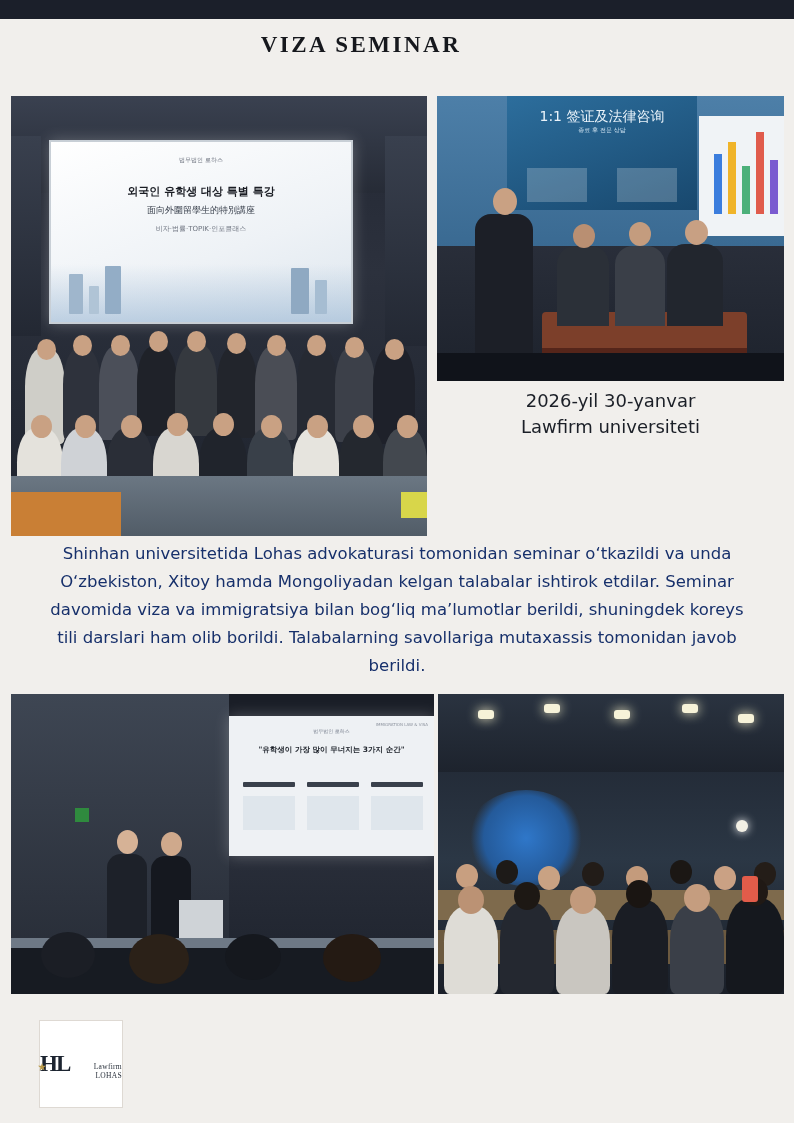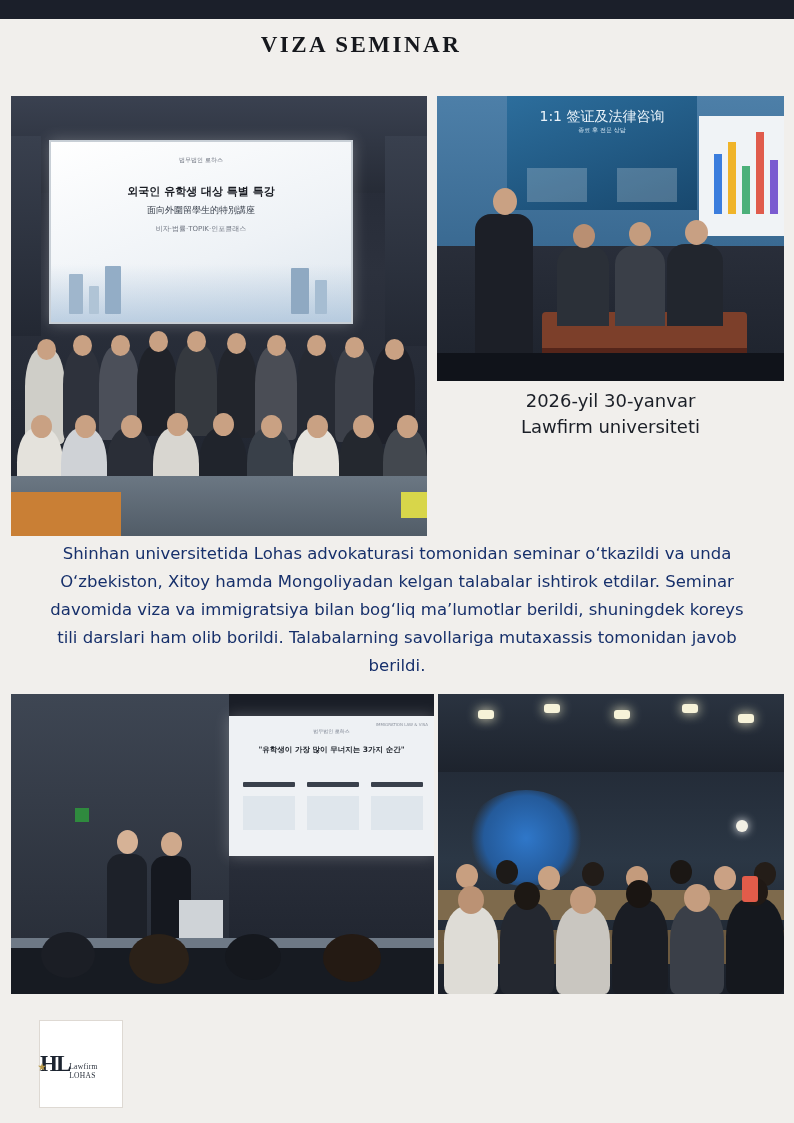--- a/index.html
+++ b/index.html
@@ -187,20 +187,21 @@
     font-size: 9px;
     color: #b99a4a;
     letter-spacing: 0;
   }
   .logo-text {
     font-family: "Liberation Serif", serif;
     font-size: 7.5px;
     color: #2a313c;
     margin-top: 13px;
     letter-spacing: .3px;
+    text-align: right;
   }
 </style>
 </head>
 <body>
 
 <div class="page">
 
   <div class="topbar"></div>
 
   <div class="title">VIZA SEMINAR</div>

